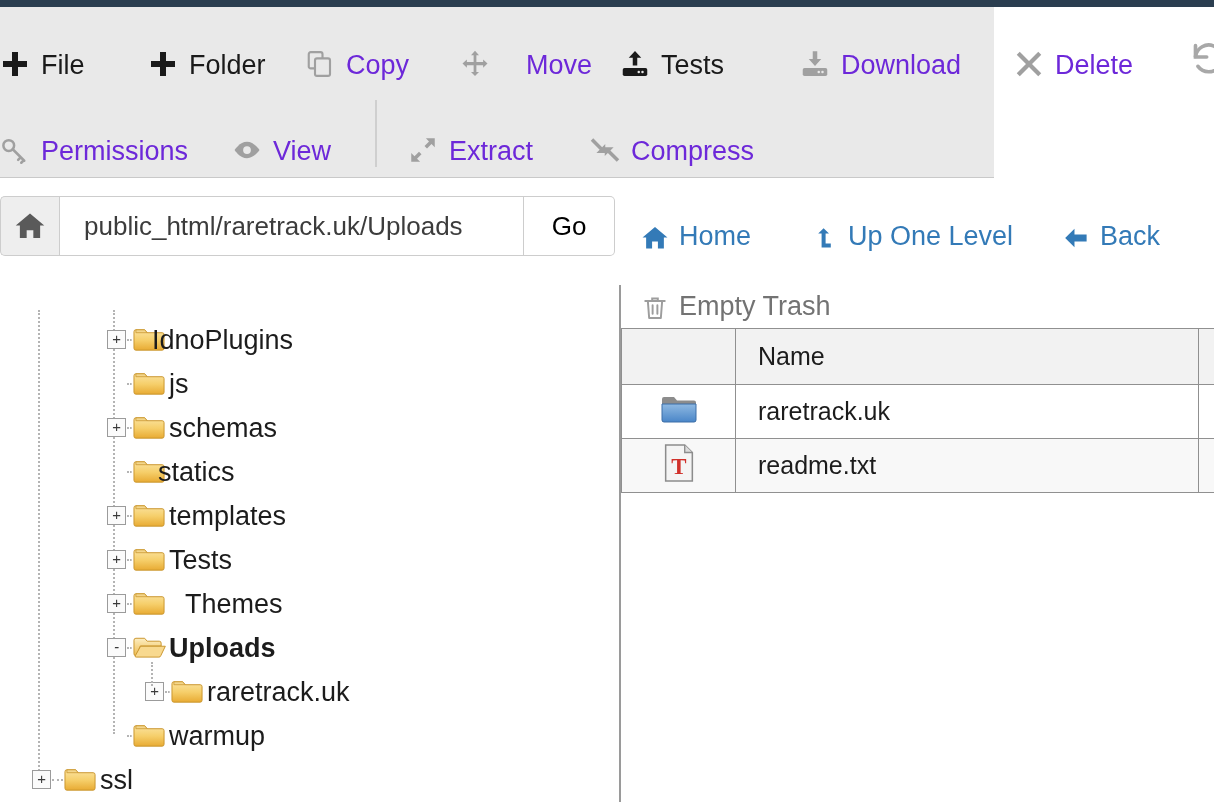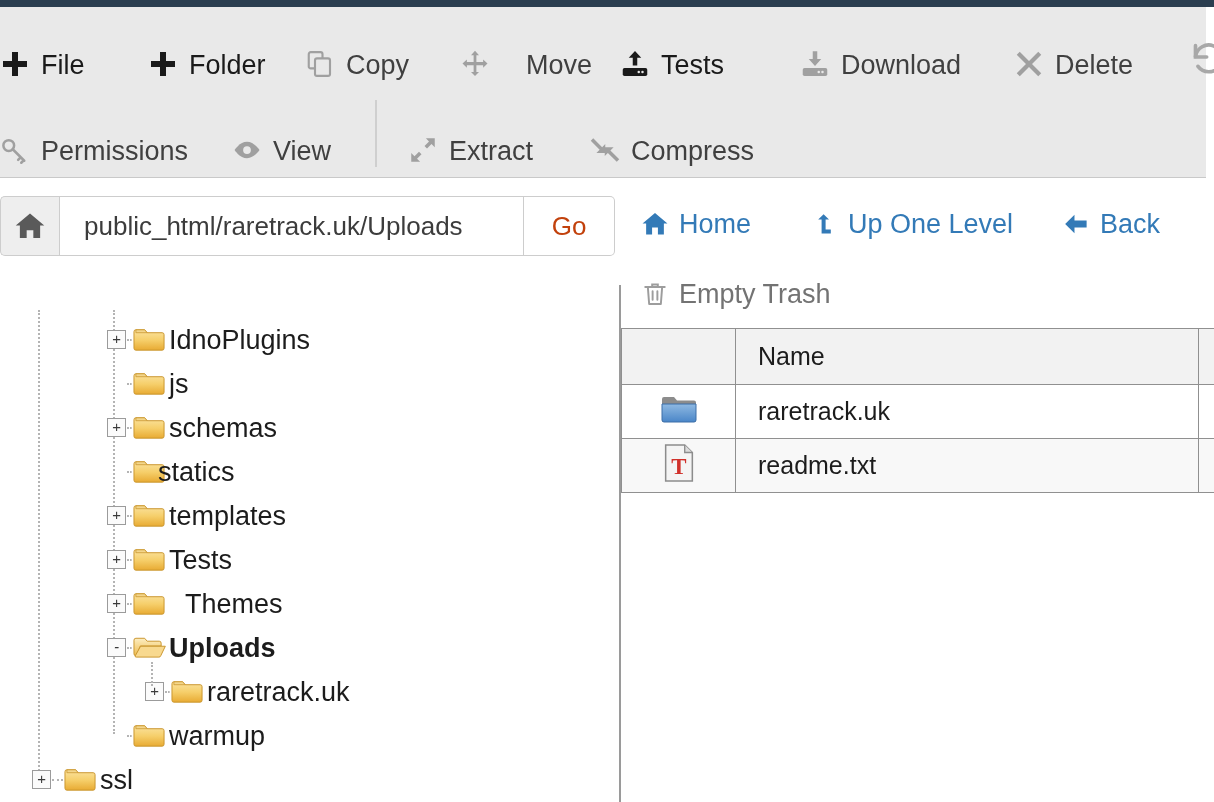--- a/index.html
+++ b/index.html
@@ -12,32 +12,32 @@
   #app { position: relative; width: 1214px; height: 802px; overflow: hidden; background:#fff; }
 
   
   .topstrip {
     position:absolute; left:0; top:0; width:1214px; height:7px;
     background:#2b3e50;
   }
 
   
   .toolbar {
-    position:absolute; left:0; top:7px; width:1206px; height:170px;
+    position:absolute; left:0; top:7px; width:994px; height:170px;
     background:#e9e9e9;
     border-bottom:1px solid #c9c9c9;
   }
   .tb-row { position:absolute; left:0; width:1214px; }
   .tb-row.r1 { top:26px; height:65px; }
   .tb-row.r2 { top:112px; height:65px; }
 
   .tbbtn {
     position:absolute; top:0; height:62px;
     display:flex; align-items:center; gap:11px;
-    font-size:27px; color:#404040;
+    font-size:27px; color:#6d28d9;
     white-space:nowrap; cursor:default;
     padding:0;
   }
   .tbbtn.enabled { color:#1a1a1a; cursor:pointer; }
   .tbbtn .ic {
     display:inline-flex; align-items:center; justify-content:center;
     width:30px; height:30px; flex:none;
   }
   .tbbtn .lbl { line-height:1; position:relative; top:1px; }
 
@@ -61,21 +61,21 @@
     display:flex; align-items:center;
     padding-left:24px; box-sizing:border-box;
     font-size:26px; color:#3c3c3c;
     overflow:hidden; white-space:nowrap;
   }
   .pg-go {
     width:90px; background:#fff;
     border:1px solid #cdcdcd; border-left:none;
     border-radius:0 5px 5px 0;
     display:flex; align-items:center; justify-content:center;
-    font-size:26px; color:#c2410c; cursor:pointer;
+    font-size:26px; color:#000000; cursor:pointer;
   }
 
   
   .vdiv {
     position:absolute; left:619px; top:285px; width:2px; height:517px;
     background:#9a9a9a;
   }
 
   
   .tree { position:absolute; left:0; top:318px; width:618px; }
@@ -123,21 +123,21 @@
   .ftable tbody tr.odd { background:#ffffff; }
   .ftable tbody tr.even { background:#f8f8f8; }
   .ftable td.c-icon { text-align:center; }
   .ftable td.c-icon span { display:inline-block; vertical-align:middle; }
 
   
   .navlinks { position:absolute; left:621px; top:196px; width:593px; }
   .nlrow { position:absolute; left:0; height:56px; }
   .nlink {
     position:absolute; top:0; height:56px;
-    display:flex; align-items:center; gap:10px;
+    display:flex; align-items:flex-end; gap:10px;
     font-size:27px; color:#337ab7; white-space:nowrap; cursor:pointer;
   }
   .nlink.disabled { color:#737373; cursor:default; }
   .nlink .ic { display:inline-flex; align-items:center; justify-content:center; width:28px; height:28px; flex:none; }
 
   .edge-restore { position:absolute; left:1188px; top:32px; width:40px; height:44px; }
 </style>
 </head>
 <body>
 
@@ -324,21 +324,21 @@
             <defs>
               <linearGradient id="fg33" x1="0" y1="0" x2="0" y2="1">
                 <stop offset="0" stop-color="#fbe3a0"></stop>
                 <stop offset="0.5" stop-color="#f6cf6b"></stop>
                 <stop offset="1" stop-color="#e8ab33"></stop>
               </linearGradient>
             </defs>
             <path d="M1 5.5a2 2 0 0 1 2-2h9l2.6 3h15.4a2 2 0 0 1 2 2v14a2 2 0 0 1-2 2H3a2 2 0 0 1-2-2z" fill="url(#fg33)" stroke="#c9952c" stroke-width="1"></path>
             <path d="M3 3.5h9l2.6 3H3z" fill="#f3d68c" stroke="#c9952c" stroke-width="0.8"></path>
           </svg></span>
-        <span class="tlbl" style="left:169px;">IdnoPlugins</span>
+        <span class="tlbl" style="left:152px;">IdnoPlugins</span>
       </div>
       <div class="trow">
         <span class="guide-h" style="left:127px;top:21px;width:5px;"></span>
         <span class="fold" style="left:133px;top:8px;"><svg width="33" height="27" viewBox="0 0 34 27">
             <defs>
               <linearGradient id="fg33" x1="0" y1="0" x2="0" y2="1">
                 <stop offset="0" stop-color="#fbe3a0"></stop>
                 <stop offset="0.5" stop-color="#f6cf6b"></stop>
                 <stop offset="1" stop-color="#e8ab33"></stop>
               </linearGradient>

